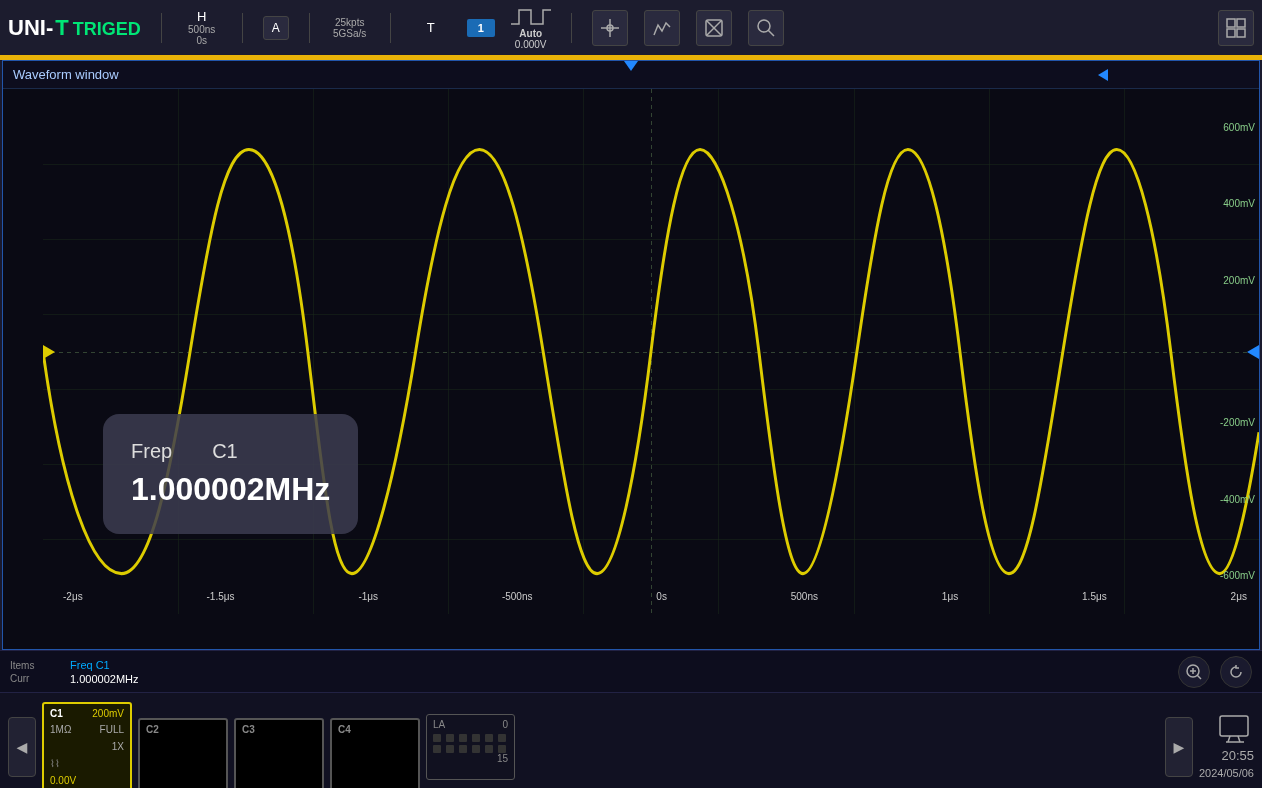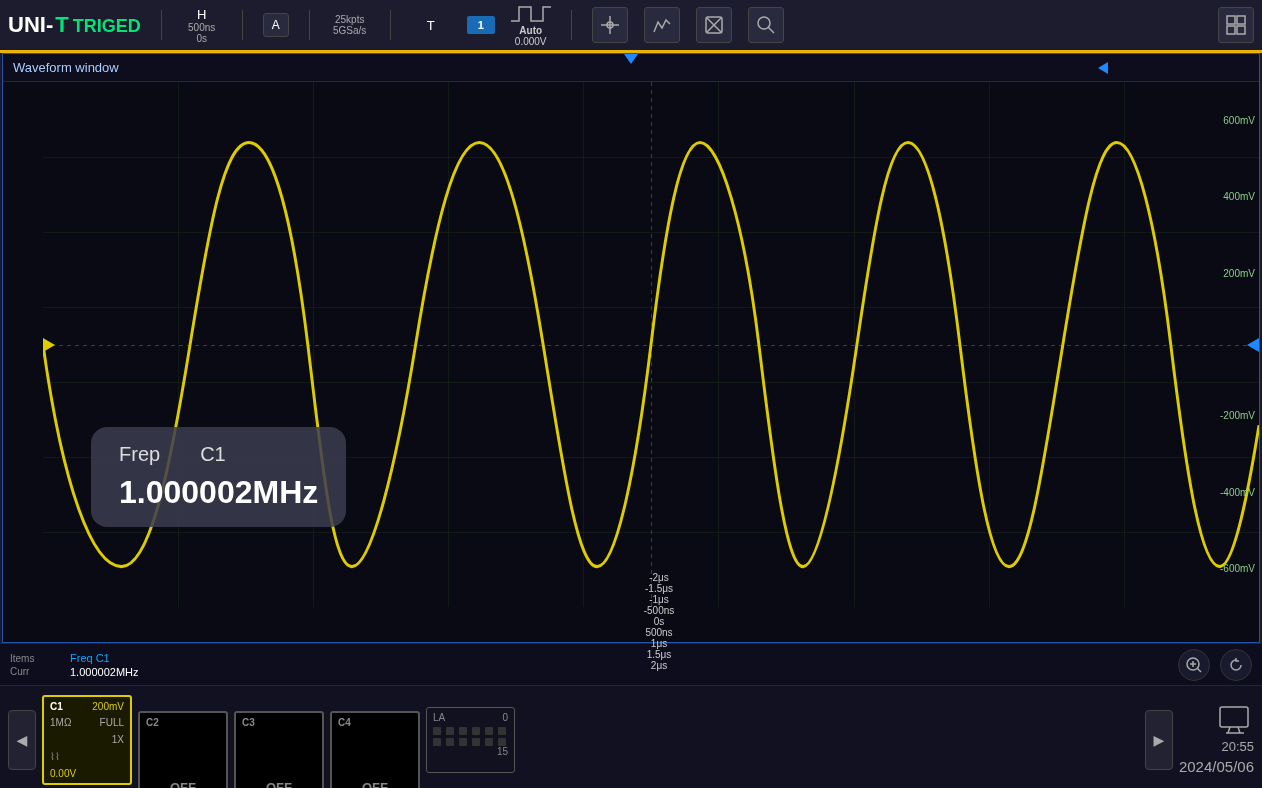--- a/index.html
+++ b/index.html
@@ -7,23 +7,23 @@
       width: 1262px;
       height: 788px;
       background: #1a1a2e;
       font-family: Arial, sans-serif;
       overflow: hidden;
       color: #fff;
     }
 
     
     #toolbar {
-      height: 53px;
+      height: 60px;
       background: #1c1c2e;
-      border-bottom: 3px solid #eab308;
+      border-bottom: 5px solid #eab308;
       display: flex;
       align-items: center;
       padding: 0 8px;
       gap: 16px;
     }
 
     .brand {
       display: flex;
       align-items: baseline;
       gap: 2px;
@@ -184,26 +184,25 @@
       color: #88cc88;
       font-size: 10px;
       text-align: right;
     }
 
     
     .x-labels {
       position: absolute;
       bottom: 0px;
       left: 20px;
-      right: 4px;
+      right: 12px;
       height: 35px;
       display: flex;
       align-items: center;
       justify-content: space-between;
-      flex-direction: column;
     }
     .x-label {
       color: #cccccc;
       font-size: 10px;
     }
 
     
     .trigger-right-marker {
       position: absolute;
       right: 0;
@@ -228,24 +227,24 @@
       border-top: 7px solid transparent;
       border-bottom: 7px solid transparent;
       border-left: 12px solid #ddcc00;
       z-index: 5;
     }
 
     
     .measurement-overlay {
       position: absolute;
       bottom: 80px;
-      left: 48px;
+      left: 60px;
       background: rgba(60, 60, 80, 0.85);
       border-radius: 16px;
-      padding: 16px 28px;
+      padding: 26px 28px;
       min-width: 220px;
     }
     .meas-row1 {
       display: flex;
       gap: 40px;
       font-size: 20px;
       color: #dddddd;
       margin-bottom: 8px;
     }
     .meas-value {
@@ -414,21 +413,21 @@
       gap: 4px;
     }
 
     .time-display {
       color: #aaa;
       font-size: 13px;
       text-align: right;
     }
     .date-display {
       color: #aaa;
-      font-size: 15px;
+      font-size: 11px;
       text-align: right;
     }
 
     
     #waveform-svg {
       position: absolute;
       top: 0;
       left: 0;
       width: 100%;
       height: 100%;

